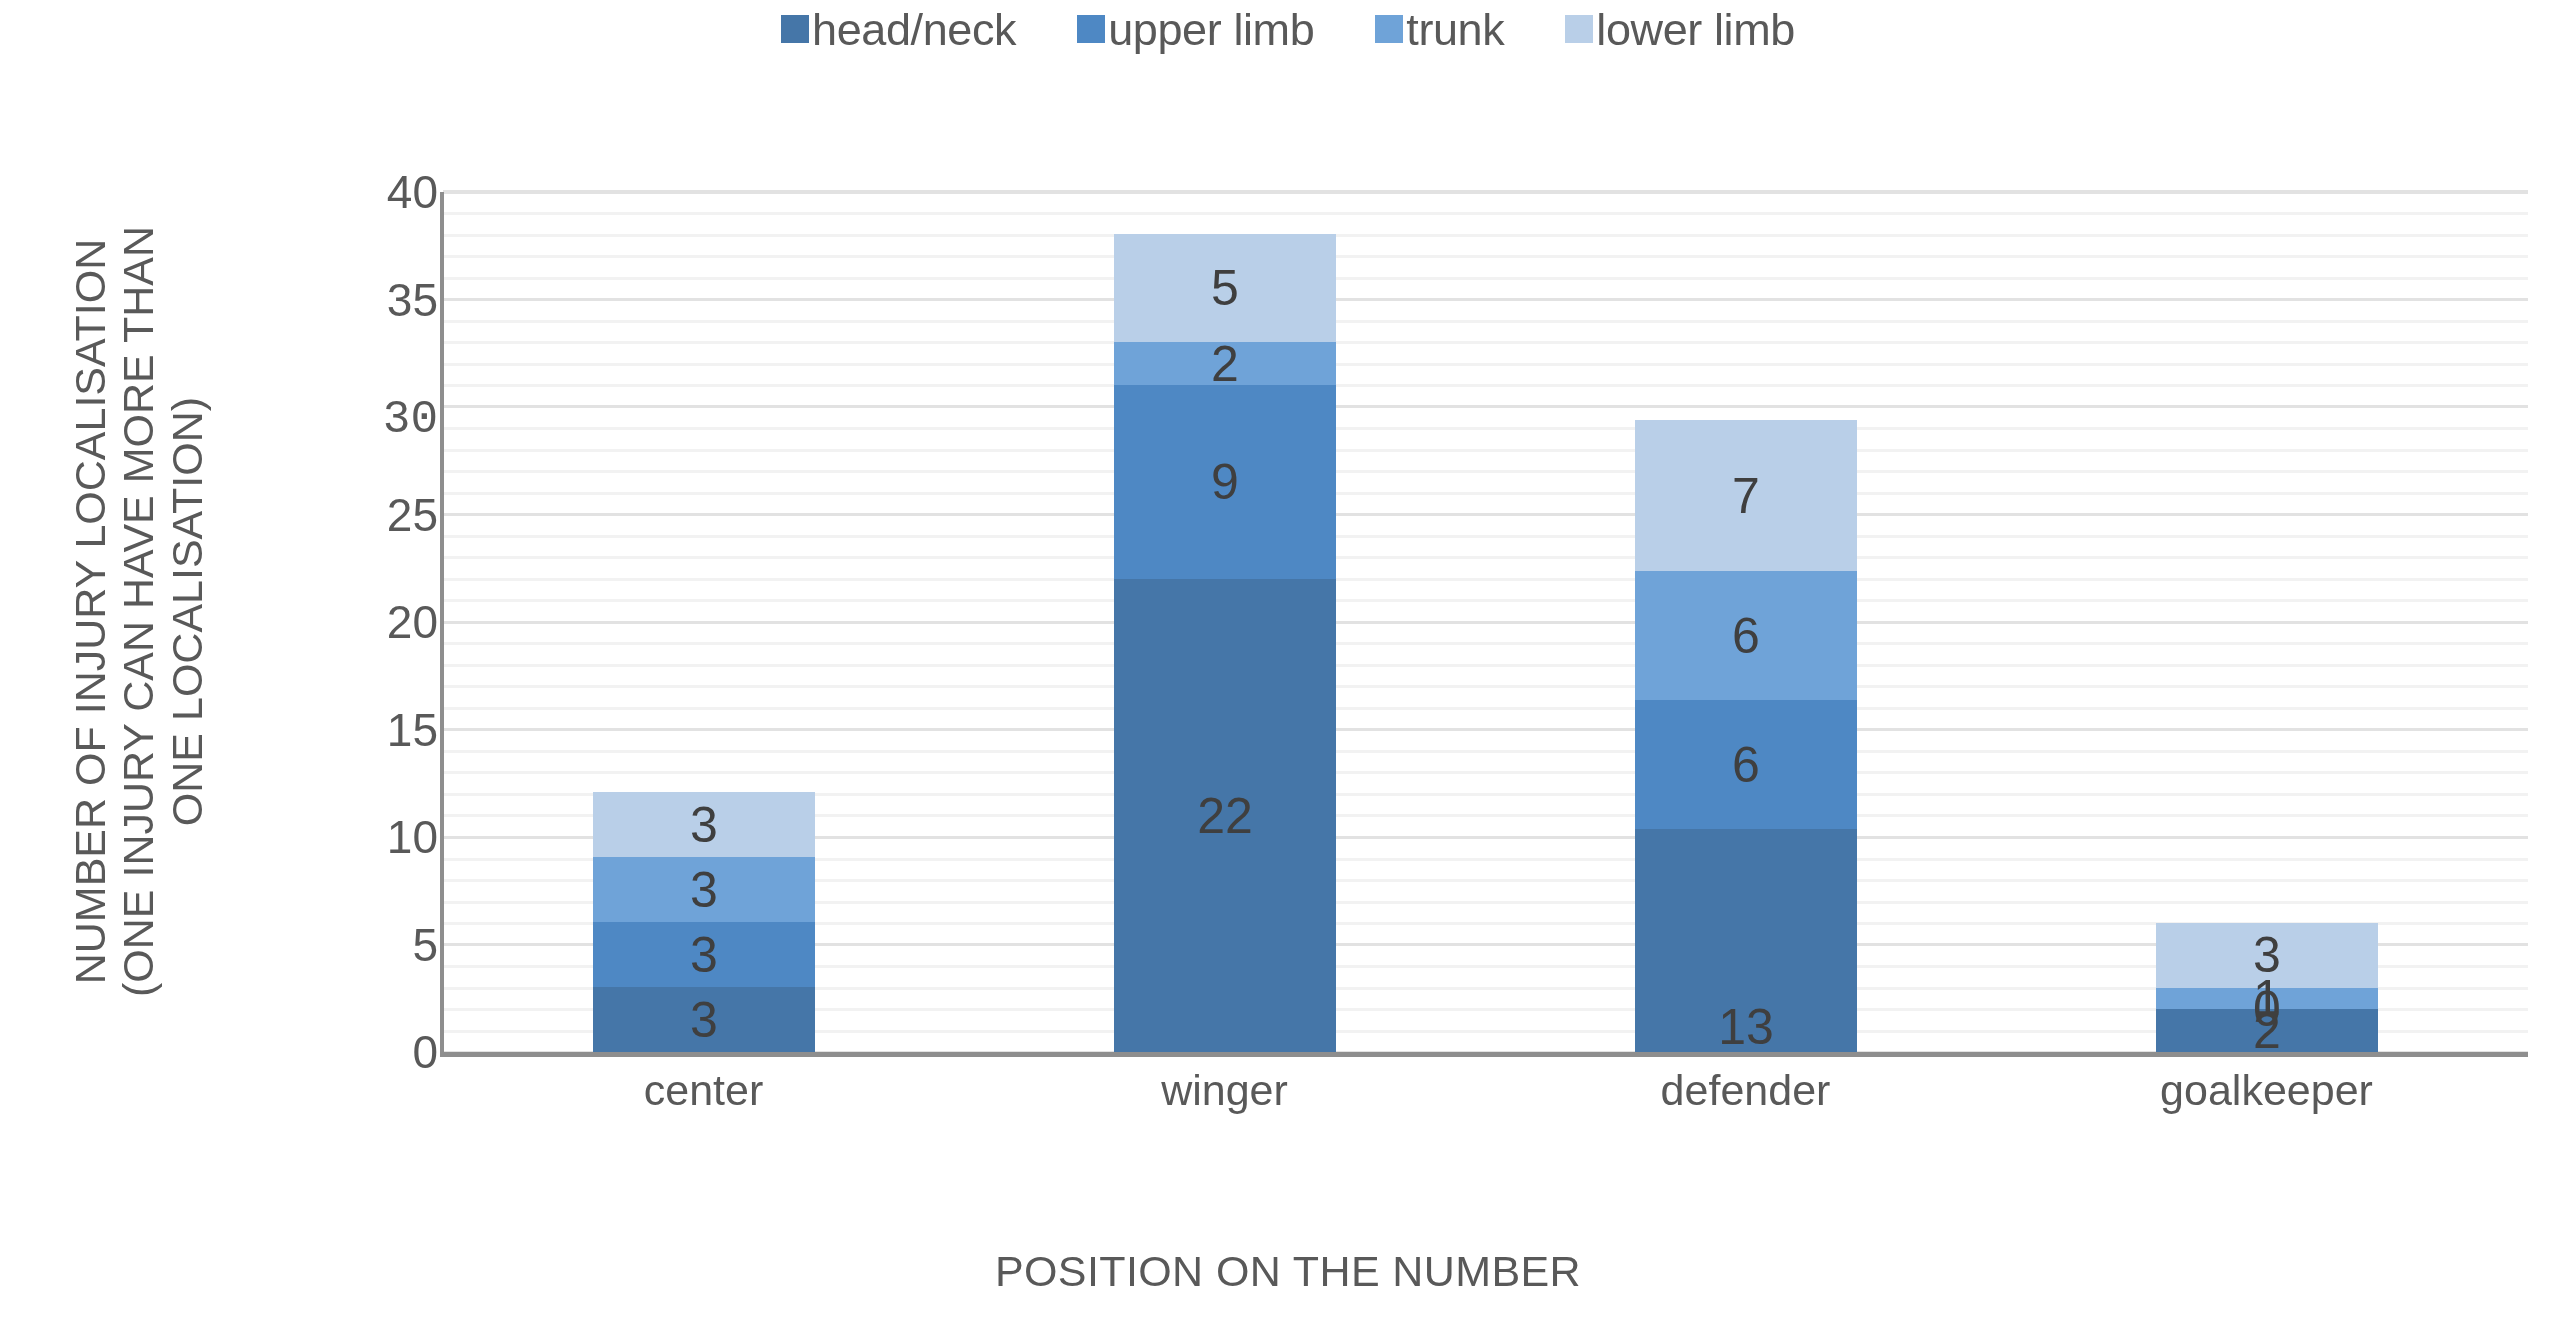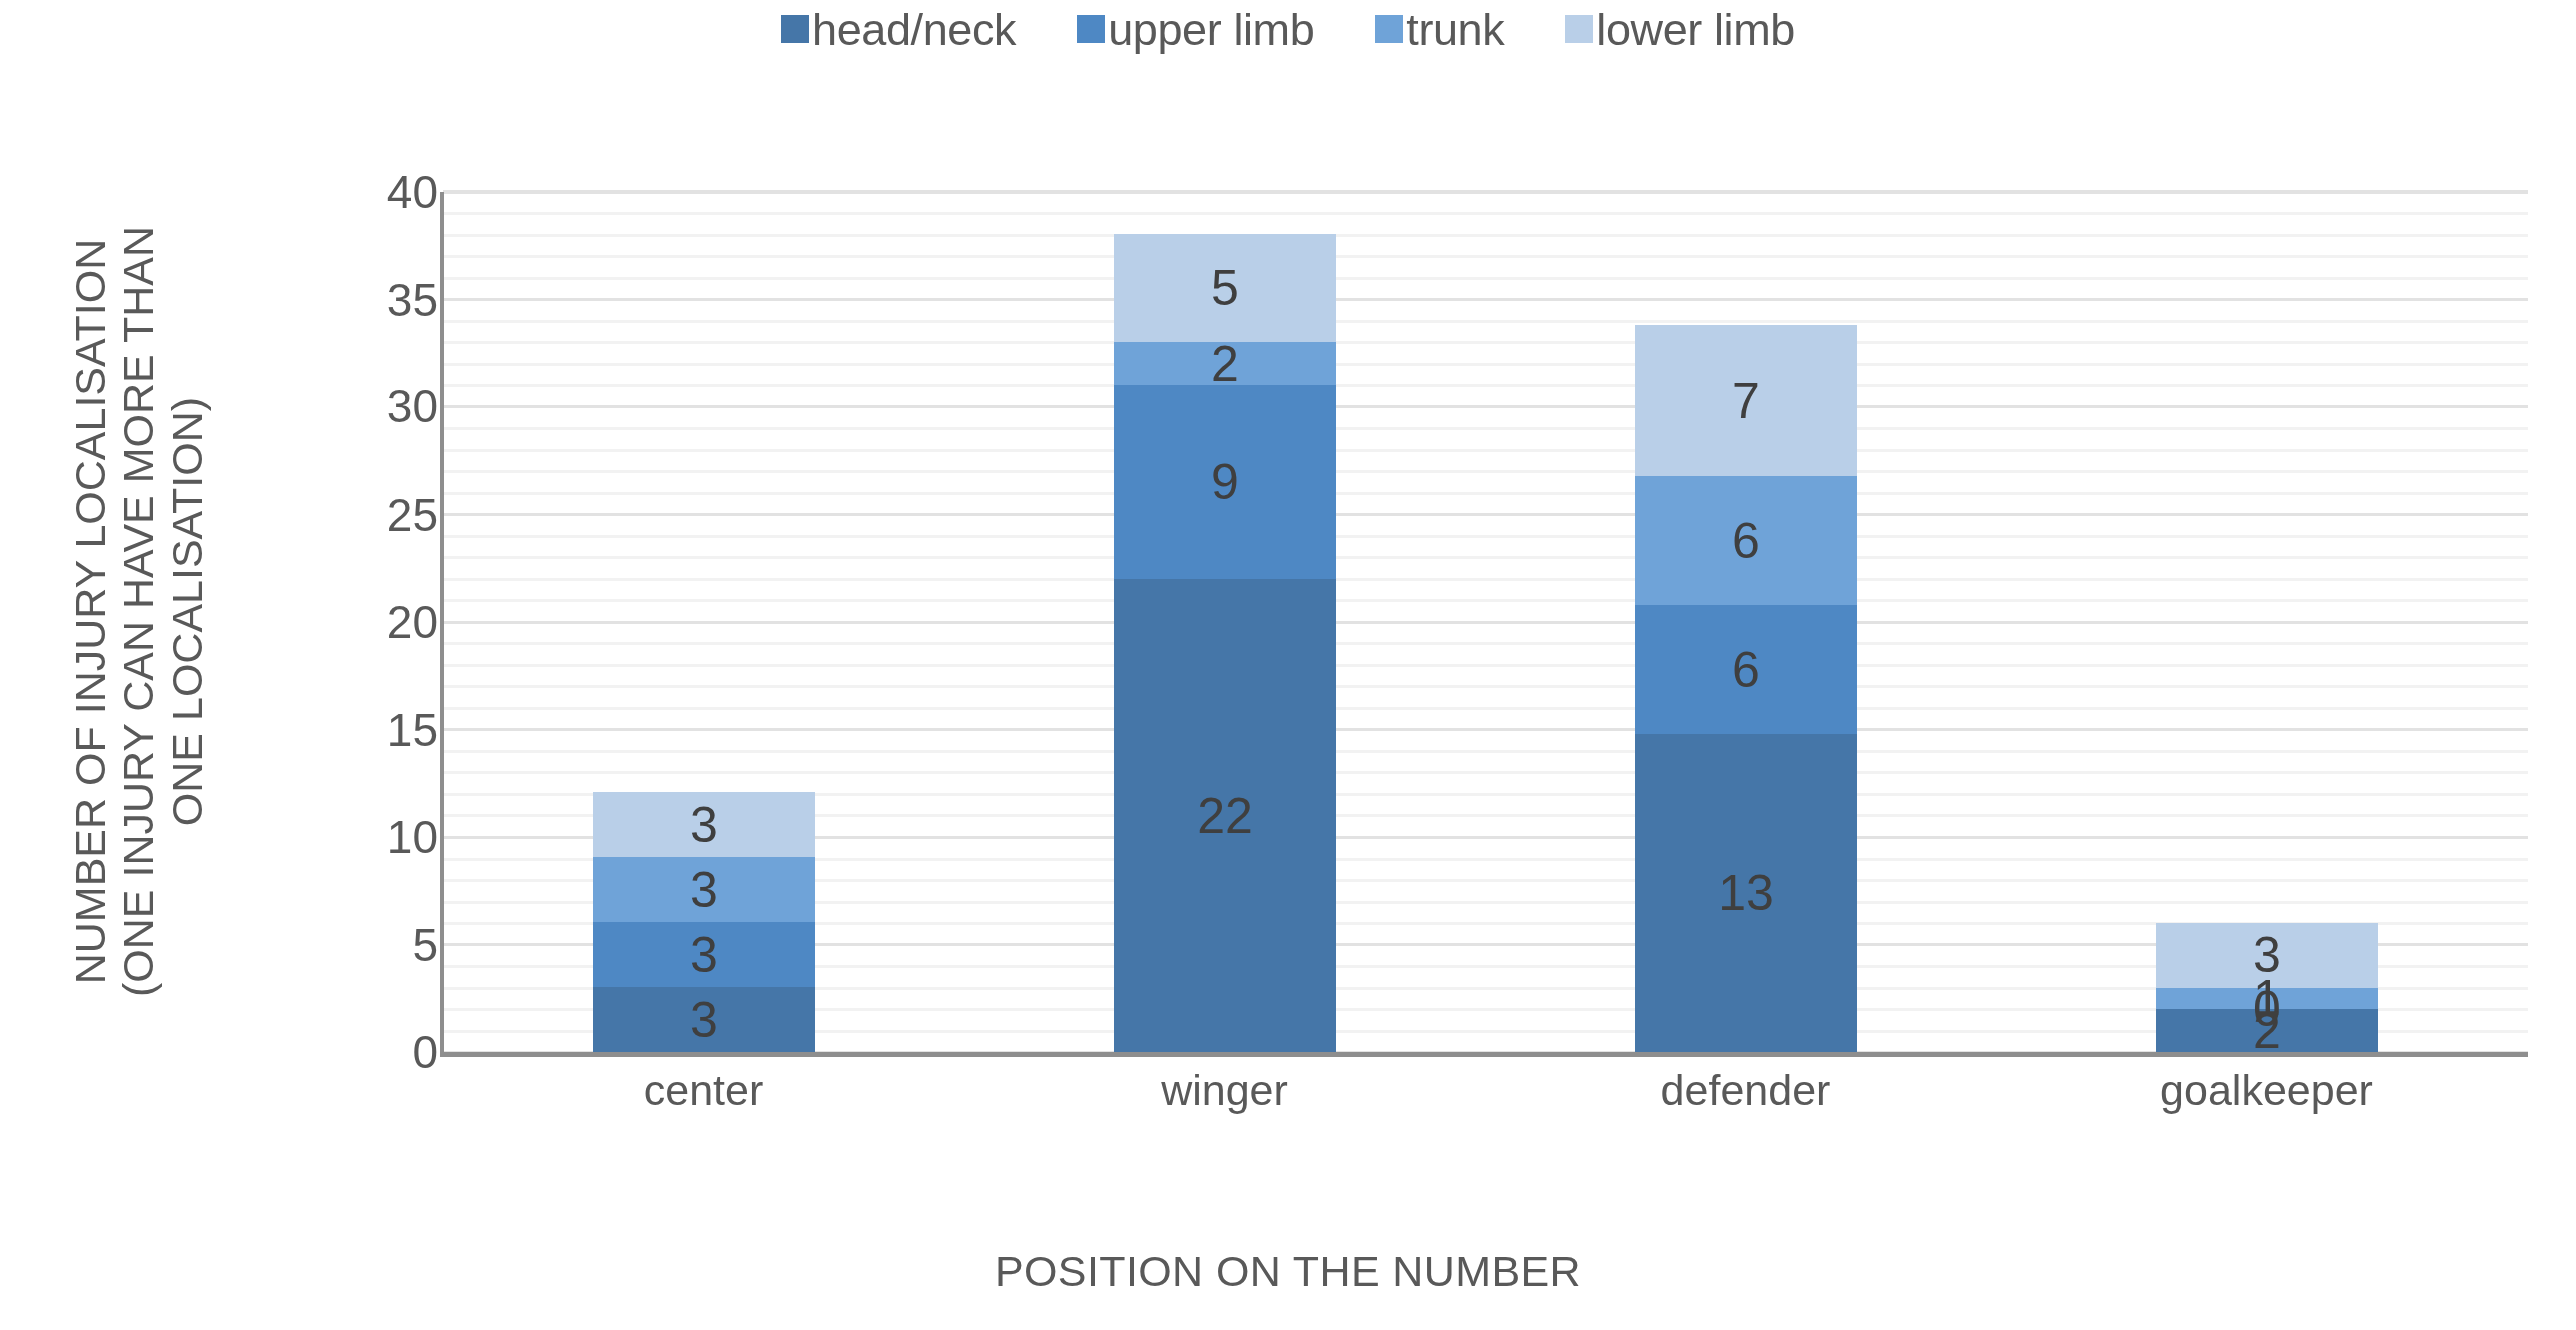--- a/index.html
+++ b/index.html
@@ -135,21 +135,21 @@
 
   <div id="y-axis-title">
     <span class="yline">NUMBER OF INJURY LOCALISATION</span>
     <span class="yline">(ONE INJURY CAN HAVE MORE THAN</span>
     <span class="yline">ONE LOCALISATION)</span>
   </div>
 
   <div id="yticks">
       <div class="ytick" style="top: 0px;">40</div>
       <div class="ytick" style="top: 108px;">35</div>
-      <div class="ytick" style="top: 214px;">30</div>
+      <div class="ytick" style="top: 228px; font-family: Liberation Mono, monospace;">30</div>
       <div class="ytick" style="top: 323px;">25</div>
       <div class="ytick" style="top: 430px;">20</div>
       <div class="ytick" style="top: 538px;">15</div>
       <div class="ytick" style="top: 645px;">10</div>
       <div class="ytick" style="top: 753px;">5</div>
       <div class="ytick" style="top: 860px;">0</div>
     </div>
 
   <div id="plot">
     <div id="gridlines">
@@ -219,21 +219,21 @@
             <span class="seg-label">9</span>
           </div>
           <div class="seg" style="height: 43px; background: rgb(111, 163, 216);">
             <span class="seg-label">2</span>
           </div>
           <div class="seg" style="height: 108px; background: rgb(185, 207, 232);">
             <span class="seg-label">5</span>
           </div>
         </div>
         <div class="bar-group" style="left: 1192px; width: 222px;">
-          <div class="seg" style="height: 318px; background: rgb(69, 118, 168);">
+          <div class="seg" style="height: 223px; background: rgb(69, 118, 168); align-items: flex-end;">
             <span class="seg-label">13</span>
           </div>
           <div class="seg" style="height: 129px; background: rgb(78, 136, 196);">
             <span class="seg-label">6</span>
           </div>
           <div class="seg" style="height: 129px; background: rgb(111, 163, 216);">
             <span class="seg-label">6</span>
           </div>
           <div class="seg" style="height: 151px; background: rgb(185, 207, 232);">
             <span class="seg-label">7</span>

